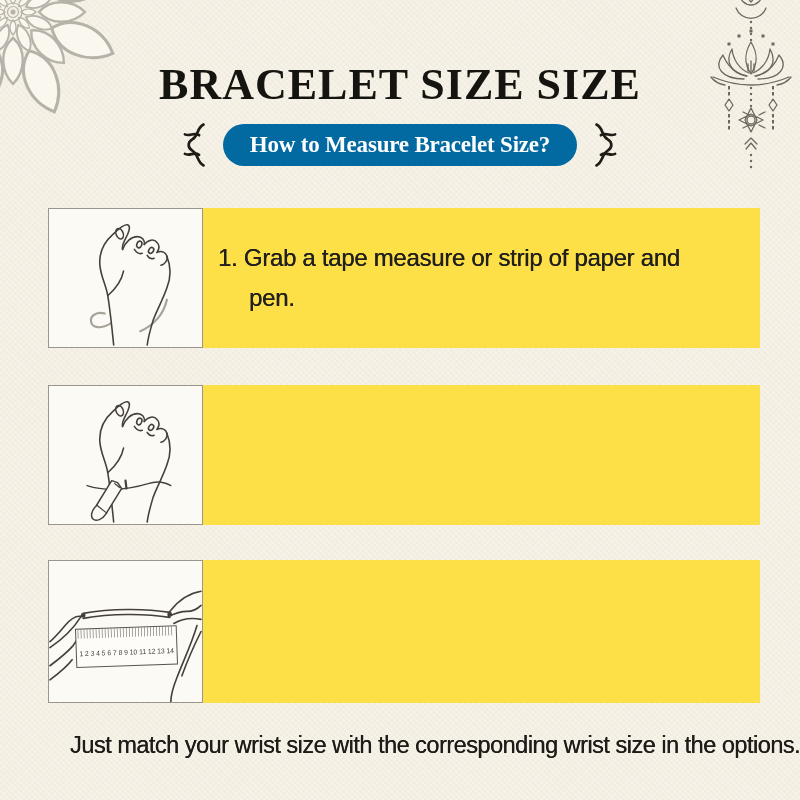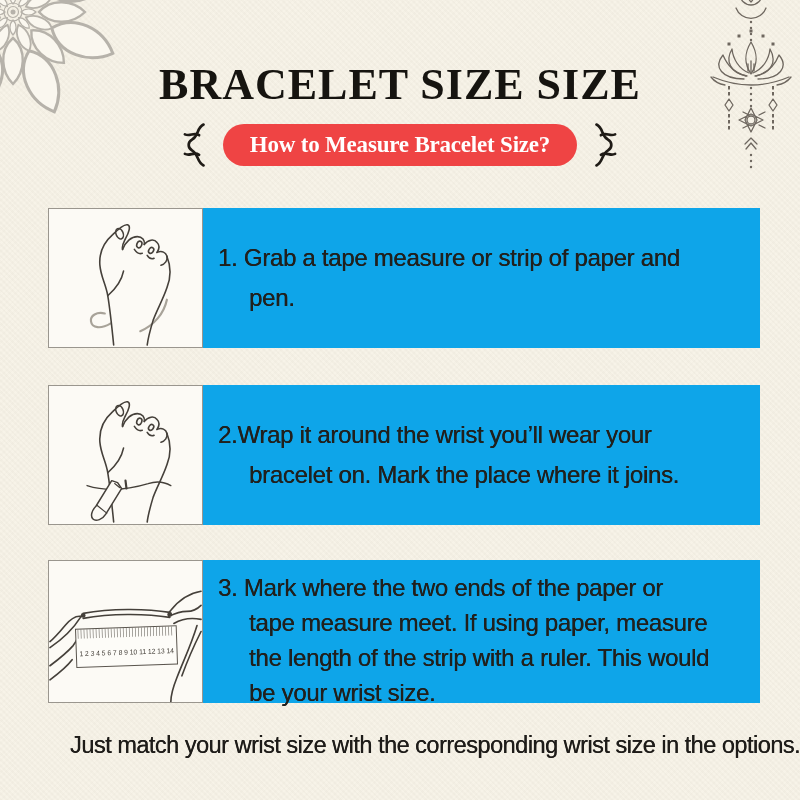--- a/index.html
+++ b/index.html
@@ -18,27 +18,27 @@
   .page-title{
     position:absolute;top:60px;left:0;width:100%;text-align:center;
     font-family:"Liberation Serif", serif;font-weight:bold;
     font-size:44px;letter-spacing:1px;color:#161410;line-height:50px;
   }
   .subtitle-row{
     position:absolute;top:121px;left:0;width:100%;
     display:flex;justify-content:center;align-items:center;gap:15px;
   }
   .pill{
-    background:#ef4444;color:#ffffff;border-radius:24px;
+    background:#0369a1;color:#ffffff;border-radius:24px;
     height:42px;line-height:42px;padding:0 27px;
     font-family:"Liberation Serif", serif;font-weight:bold;
     font-size:23px;letter-spacing:-0.2px;
   }
   .steps{position:absolute;left:48px;top:208px;width:712px;}
-  .step-row{background:#0ea5e9;display:flex;align-items:stretch;}
+  .step-row{background:#fde047;display:flex;align-items:stretch;}
   .step-row.r1{height:140px;}
   .step-row.r2{height:140px;margin-top:37px;}
   .step-row.r3{height:143px;margin-top:35px;}
   .illus-box{
     width:155px;flex:none;box-sizing:border-box;
     background:#fcfaf5;border:1px solid #9a968e;
   }
   .illus-box svg{display:block;width:100%;height:100%;}
   .step-text{
     flex:1;margin-left:15px;padding-right:6px;
@@ -237,22 +237,20 @@
           <ellipse cx="89" cy="36" rx="2.5" ry="3.5" transform="rotate(20 89 36)"></ellipse>
           <ellipse cx="101" cy="42" rx="2.3" ry="3.2" transform="rotate(35 101 42)"></ellipse>
           <path d="M36,101 C55,107 78,105 98,99 C107,96 114,97 121,101" stroke-width="1.4"></path>
           <path d="M75,96 L76,104" stroke-width="2.2"></path>
           <path d="M67,98 L71,104 L55,130 C52,135 45,138 42,135 C39,132 41,126 45,122 L61,96 Z" fill="#fcfaf5" stroke-width="1.5"></path>
           <path d="M46,121 L56,129" stroke-width="1.2"></path>
           <path d="M64,99 L69,103" stroke-width="1.2"></path>
         </g>
       </svg>
     </div>
-    <div class="step-text">2.Wrap it around the wrist you’ll wear your
-bracelet on. Mark the place where it joins.</div>
   </div>
 
   <div class="step-row r3">
     <div class="illus-box">
       <svg viewBox="0 0 150 140">
         <g class="ink" stroke-width="1.3">
           <path d="M33,52 C60,47 95,47 119,51"></path>
           <path d="M33,57 C60,52 95,52 119,56"></path>
           <circle cx="33" cy="54" r="1.6" fill="#45403a"></circle>
           <circle cx="119" cy="53" r="1.6" fill="#45403a"></circle>
@@ -266,21 +264,17 @@
           <path d="M146,64 C140,84 132,100 126,116 C122,126 120,133 120,140"></path>
           <path d="M150,70 C142,86 136,100 131,114"></path>
         </g>
         <g transform="rotate(-2 76 85)">
           <rect x="26" y="66" width="100" height="38" fill="#fdfcf8" stroke="#5a554e" stroke-width="1"></rect>
           <line x1="28" y1="71" x2="124" y2="71" stroke="#5a554e" stroke-width="9" stroke-dasharray="0.7,2.3" opacity="0.75"></line>
           <text x="76" y="93" text-anchor="middle" font-size="7" fill="#45403a" textLength="94" lengthAdjust="spacingAndGlyphs">1 2 3 4 5 6 7 8 9 10 11 12 13 14</text>
         </g>
       </svg>
     </div>
-    <div class="step-text">3. Mark where the two ends of the paper or
-tape measure meet. If using paper, measure
-the length of the strip with a ruler. This would
-be your wrist size.</div>
   </div>
 
 </div>
 
 <div class="footer-note">Just match your wrist size with the corresponding wrist size in the options.</div>
 
 </body></html>

